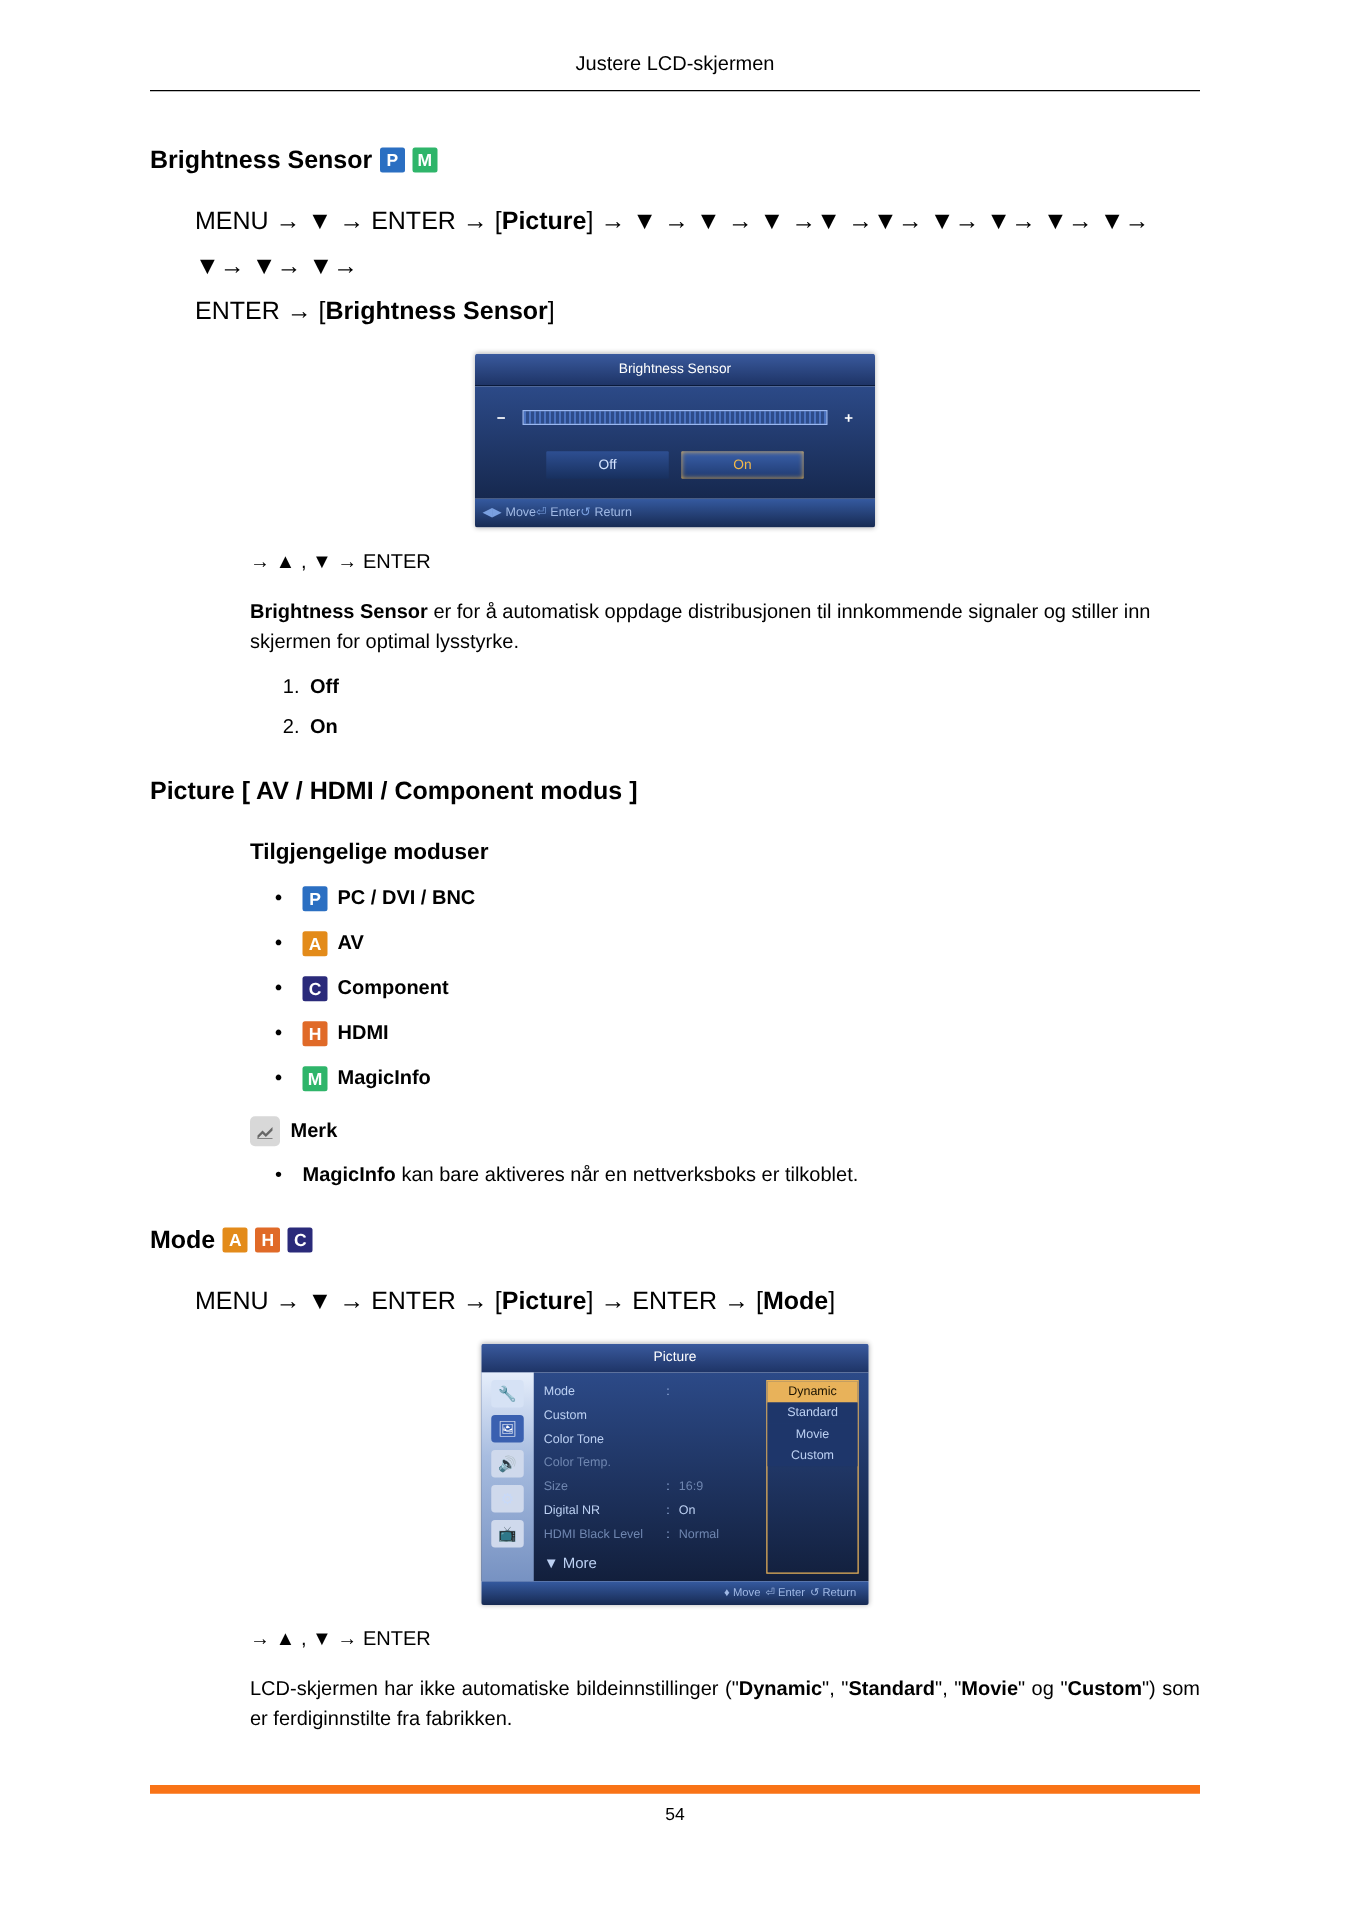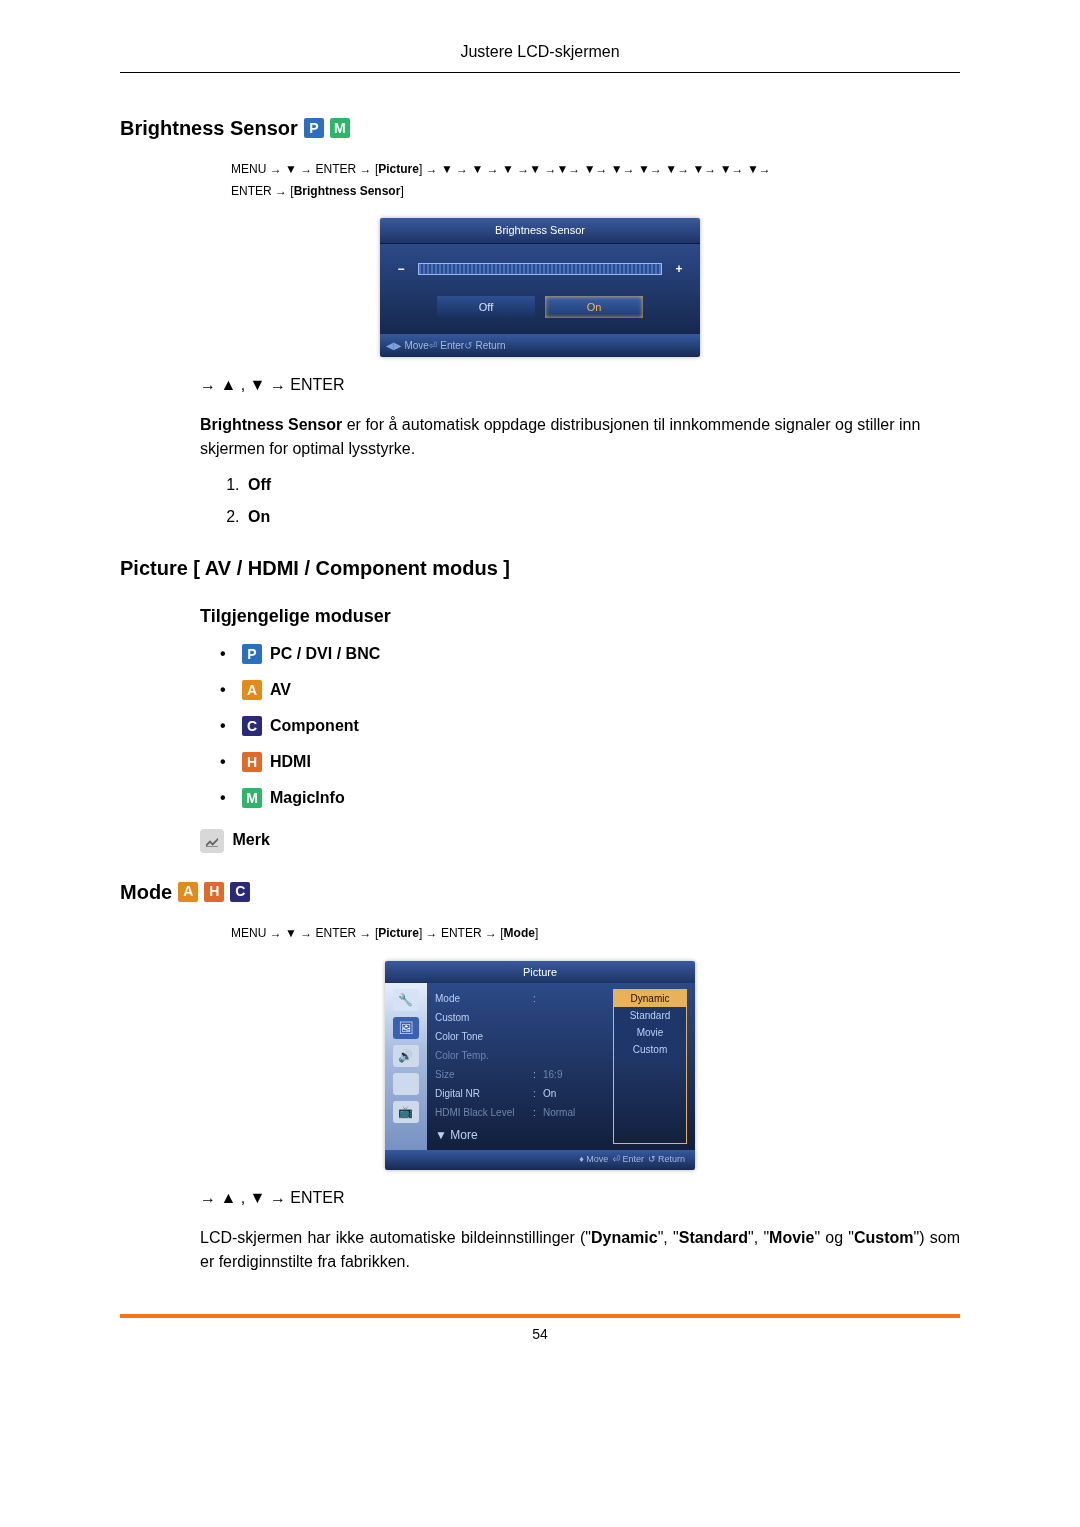--- a/index.html
+++ b/index.html
@@ -24,22 +24,22 @@
     display: flex;
     align-items: center;
     gap: 6px;
   }
   .sub-title {
     font-size: 18px;
     font-weight: bold;
     margin: 20px 0 12px 80px;
   }
   .nav-path {
-    margin-left: 111px;
-    font-size: 12px;
+    margin-left: 36px;
+    font-size: 20px;
     line-height: 1.8;
   }
   .badge {
     display: inline-flex;
     align-items: center;
     justify-content: center;
     width: 20px;
     height: 20px;
     font-size: 14px;
     font-weight: bold;
@@ -270,21 +270,21 @@
     justify-content: flex-end;
     gap: 4px;
     padding: 3px 10px;
     font-size: 9px;
     color: #9fb8e4;
   }
   .page-footer {
     text-align: center;
     font-size: 14px;
     margin-top: 40px;
-    border-top: 4px solid #f97316;
+    border-top: 7px solid #f97316;
     padding-top: 6px;
   }
 </style>
 </head>
 <body>
 
 <div class="page-header">
   <span>Justere LCD-skjermen</span>
 </div>
 
@@ -365,20 +365,21 @@
   <span class="note-icon">
     <svg viewBox="0 0 24 24">
         <path fill="#666" d="M3 17l6-6 4 4 8-8v4l-8 8-4-4-6 6z"></path>
         <path fill="#666" d="M3 20h18v1H3z"></path>
       </svg>
   </span>
   <b>Merk</b>
 </div>
 
 <ul class="note-list">
+  <li><b>MagicInfo</b><span> kan bare aktiveres når en nettverksboks er tilkoblet.</span></li>
 </ul>
 
 <div class="section-title">
   <span>Mode</span>
   <span class="badge badge-a">A</span>
   <span class="badge badge-h">H</span>
   <span class="badge badge-c">C</span>
 </div>
 
 <div class="nav-path">

